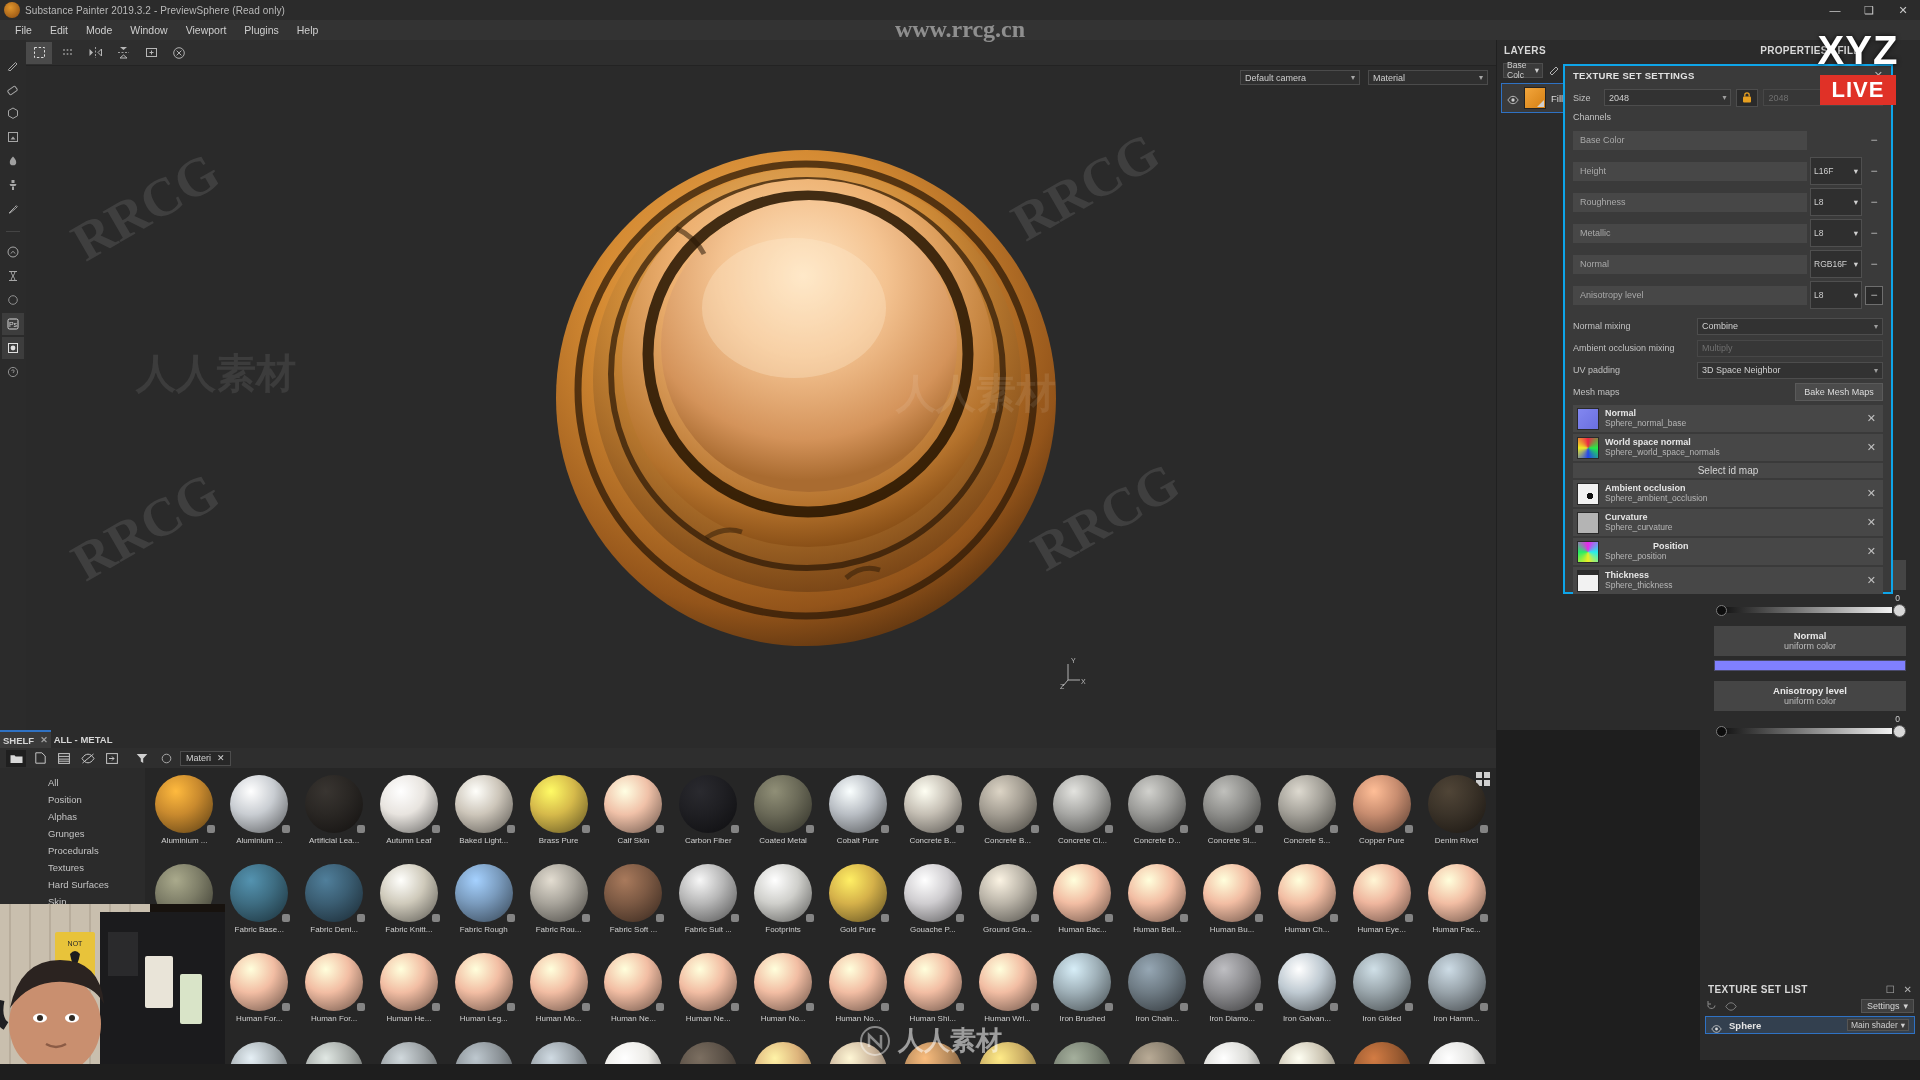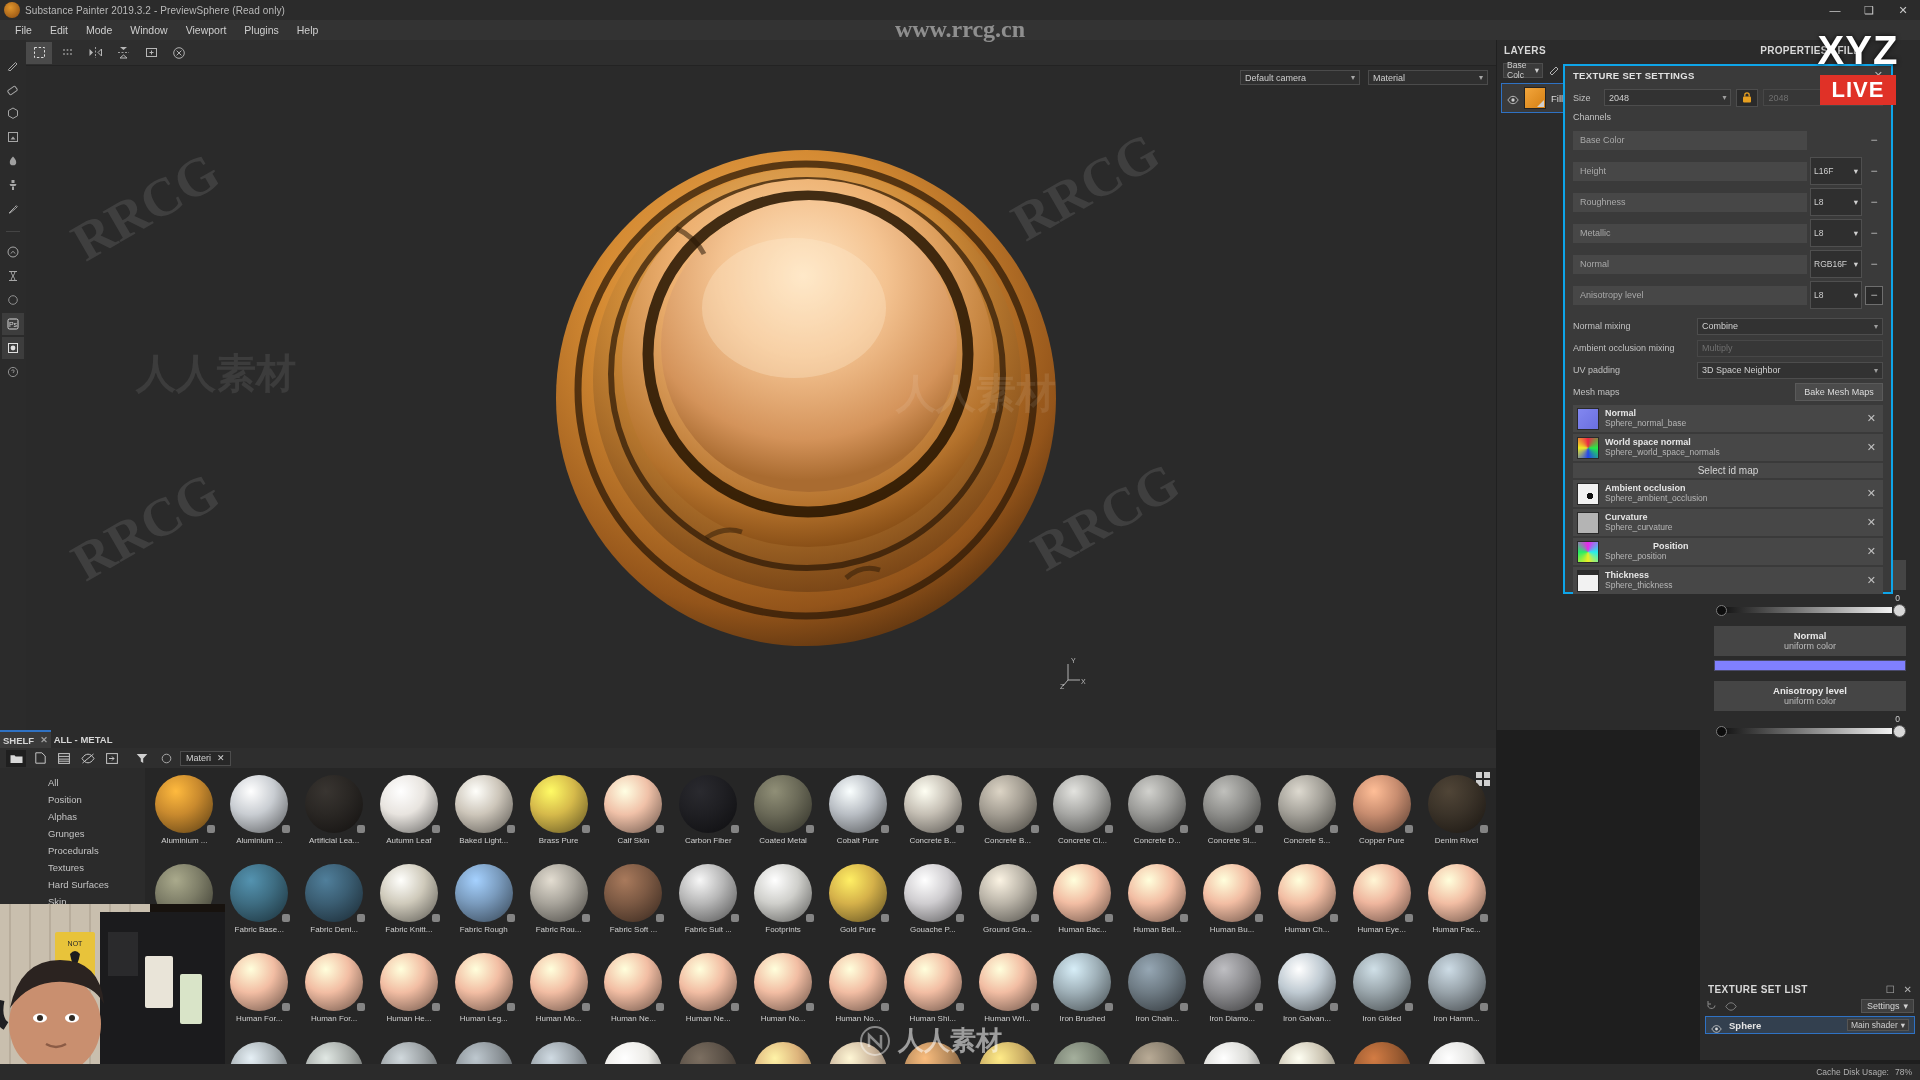--- a/index.html
+++ b/index.html
@@ -1072,18 +1072,14 @@
     <div class="live">LIVE</div>
   </div>
   <div class="bottom-logo">
     <svg width="30" height="30" viewBox="0 0 30 30">
         <circle cx="15" cy="15" r="14" fill="none" stroke="rgba(255,255,255,.45)" stroke-width="2"></circle>
         <path d="M9 21V9l12 12V9" fill="none" stroke="rgba(255,255,255,.45)" stroke-width="2.5"></path>
       </svg>
     <span style="font-size:26px; font-weight:bold;">人人素材</span>
   </div>
 
-  <div class="statusbar">
-    <span>Cache Disk Usage:</span>
-    <span>78%</span>
-  </div>
 
 </div>
 
 </body></html>

